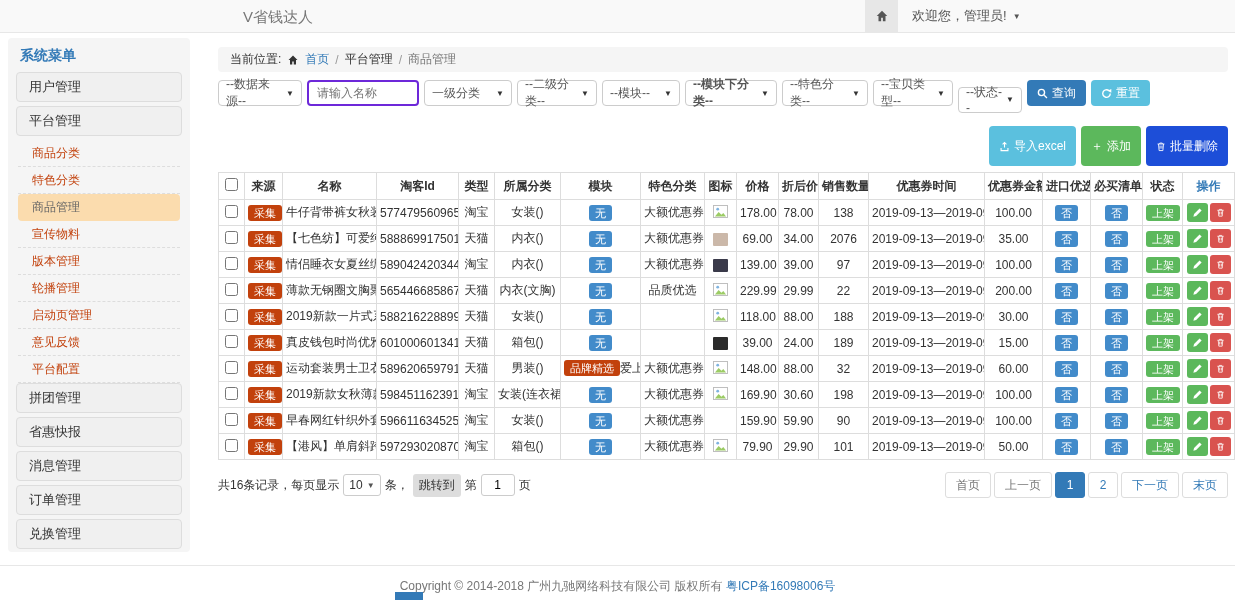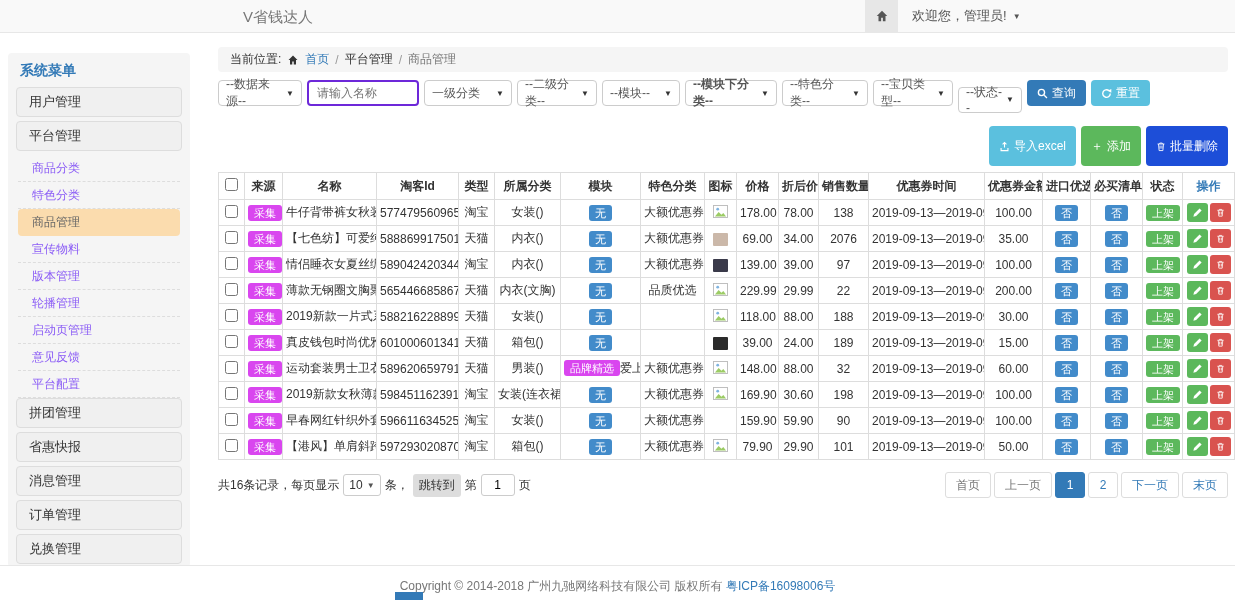--- a/index.html
+++ b/index.html
@@ -11,26 +11,26 @@
   }
   
   .top-header { position:absolute; top:0; left:0; right:0; height:33px;
     background:#f9f9f9; border-bottom:1px solid #e7e7e7; }
   .brand { position:absolute; left:243px; top:0; line-height:33px; font-size:15px; color:#777; }
   .hdr-right { position:absolute; left:865px; top:0; height:32px; display:flex; align-items:stretch; }
   .home-btn { width:33px; height:32px; background:#e7e7e7; display:flex; align-items:center; justify-content:center; cursor:pointer; }
   .user-menu { display:flex; align-items:center; gap:6px; padding:0 14px; color:#555; font-size:13px; cursor:pointer; }
   .caret-sm { font-size:8px; color:#555; }
   
-  .sidebar { position:absolute; left:8px; top:53px; width:182px; height:514px;
+  .sidebar { position:absolute; left:8px; top:38px; width:182px; height:514px;
     background:#f5f5f5; border-radius:4px; overflow:hidden; }
   .sb-title { padding:9px 12px; font-size:14px; font-weight:bold; color:#337ab7; height:34px; }
   .sb-header { margin:0 8px 4px 8px; background:#f0f0f0; border:1px solid #ddd; border-radius:4px;
     padding:6px 12px; font-size:13px; color:#333; line-height:16px; cursor:pointer; }
-  .sb-link { margin:0 10px; padding:5px 14px; font-size:12px; color:#8b5cf6;
+  .sb-link { margin:0 10px; padding:5px 14px; font-size:12px; color:#c2410c;
     border-bottom:1px dashed #ddd; line-height:16px; cursor:pointer; }
   .sb-link.active { background:#fbdcae; border-radius:4px; color:#666; border-bottom-color:transparent; }
   
   .main { position:absolute; left:218px; top:47px; width:1010px; }
   .breadcrumb { height:25px; background:#f5f5f5; border-radius:4px; padding:0 12px;
     display:flex; align-items:center; gap:6px; font-size:12px; color:#333; }
   .bc-link { color:#337ab7; cursor:pointer; }
   .bc-sep { color:#999; }
   .bc-last { color:#777; }
   
@@ -52,21 +52,21 @@
   .toolbar { margin-top:20px; display:flex; justify-content:flex-end; gap:5px; }
   .toolbar .btn { height:40px; }
   
   table { width:100%; table-layout:fixed; border-collapse:collapse; margin-top:6px; font-size:12px; }
   th, td { border:1px solid #ddd; text-align:center; height:26px; padding:0 3px;
     overflow:hidden; white-space:nowrap; }
   th { font-weight:bold; color:#333; height:27px; background:#fff; }
   th.op-col { color:#337ab7; }
   .badge { display:inline-block; border-radius:3px; color:#fff; font-size:11px;
     padding:2px 6px; line-height:12px; cursor:pointer; }
-  .badge-orange { background:#d946ef; }
+  .badge-orange { background:#c2410c; }
   .badge-blue   { background:#428bca; }
   .badge-green  { background:#5cb85c; }
   .mini-btn { display:inline-flex; width:21px; height:19px; border-radius:3px;
     align-items:center; justify-content:center; margin:0 1px; cursor:pointer; vertical-align:middle; }
   .mini-edit { background:#5cb85c; }
   .mini-del  { background:#d9534f; }
   .thumb { display:inline-block; width:15px; height:13px; border-radius:1px; vertical-align:middle; }
   .module-cell-text { color:#333; }
   
   .pager { margin-top:12px; display:flex; justify-content:space-between; align-items:center; font-size:12px; }

